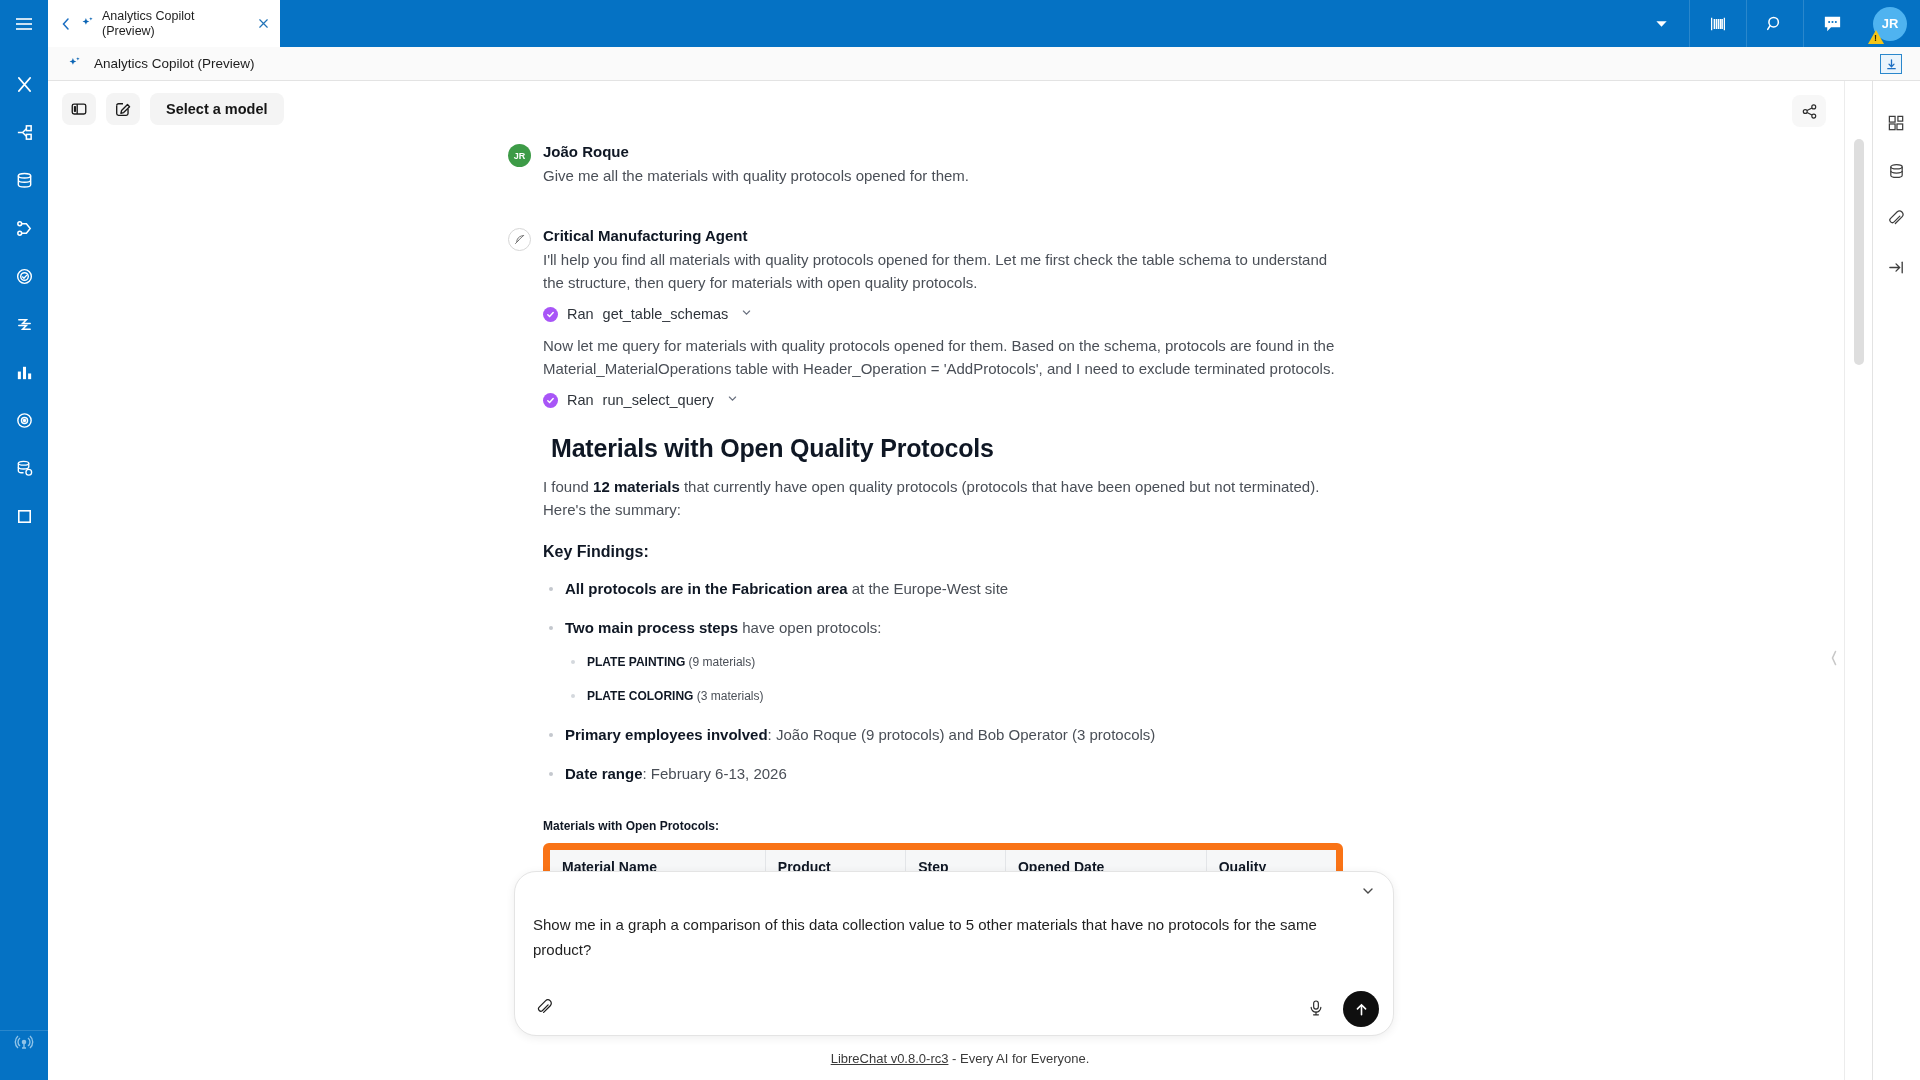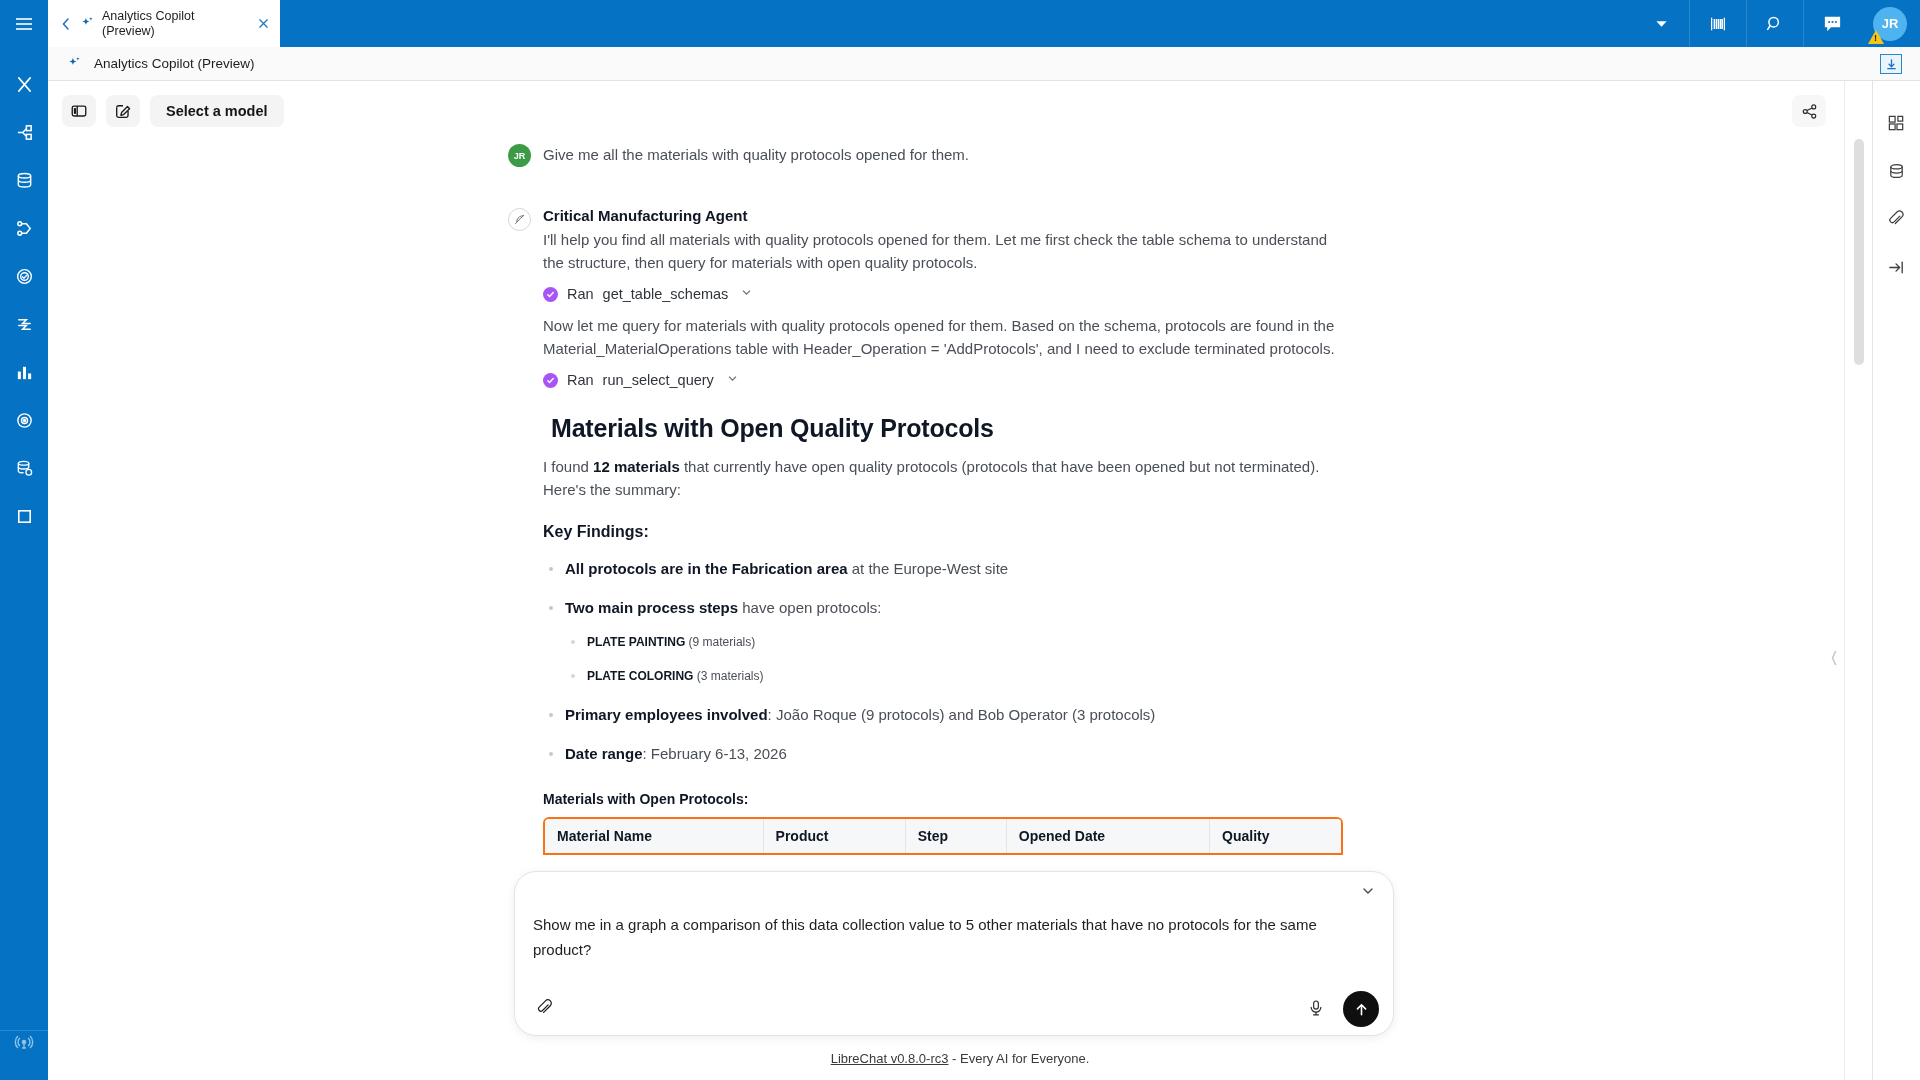--- a/index.html
+++ b/index.html
@@ -85,22 +85,22 @@
     display: flex; flex-direction: column; align-items:center; padding-top: 18px; z-index: 26;
   }
   .rr-icon { width: 48px; height: 48px; display:flex; align-items:center; justify-content:center; color:#3d3d3d; cursor:pointer; }
 
   
   .chat-area {
     position: absolute; left: 48px; top: 81px; width: 1824px; height: 999px;
     background: #ffffff; overflow: hidden;
   }
   .chat-toolbar {
-    position: absolute; left: 0; top: 0; width: 100%; height: 60px;
-    display: flex; align-items: center; padding-left: 14px; gap: 10px;
+    position: absolute; left: 0; top: 12px; width: 100%; height: 60px;
+    display: flex; padding-left: 14px; gap: 10px;
   }
   .tool-btn {
     width: 34px; height: 32px; border-radius: 8px; background: #f4f4f4;
     display:flex; align-items:center; justify-content:center; color:#1b1b1b; cursor:pointer;
   }
   .model-btn {
     height: 32px; border-radius: 8px; background: #f4f4f4; padding: 0 16px;
     display:flex; align-items:center; font-size: 14.5px; font-weight: bold; color:#161616; cursor:pointer;
   }
   .share-btn {
@@ -148,21 +148,21 @@
     font-size: 14.5px; color: #2f343b; cursor: pointer;
   }
   .tool-check {
     width: 15px; height: 15px; border-radius: 50%; background: #a855f7;
     display:flex; align-items:center; justify-content:center;
   }
   .tool-chev { color: #6b7280; font-size: 12px; margin-left: 4px; }
 
   .h2 { font-size: 25px; font-weight: bold; color: #0f1724; margin: 26px 8px 12px; letter-spacing: -0.2px; }
   .h3 { font-size: 16px; font-weight: bold; color: #0f1724; margin: 22px 0 10px; }
-  .h3b { font-size: 14px; font-weight: bold; color: #0f1724; margin: 26px 0 10px; }
+  .h3b { font-size: 12px; font-weight: bold; color: #0f1724; margin: 34px 0 10px; }
 
   ul.bullets { list-style: none; margin: 0; padding: 0; }
   ul.bullets > li {
     position: relative; padding-left: 22px; margin-bottom: 13px;
     font-size: 15px; line-height: 22px; color: #4a4f57; margin-top: 17px;
   }
   ul.bullets > li::before {
     content: ""; position: absolute; left: 6px; top: 9px;
     width: 4px; height: 4px; border-radius: 50%; background: #c4c8ce;
   }
@@ -171,21 +171,21 @@
     position: relative; padding-left: 22px; margin-bottom: 12px;
     font-size: 12px; line-height: 22px; color: #4a4f57;
   }
   ul.sub > li::before {
     content: ""; position: absolute; left: 6px; top: 9px;
     width: 4px; height: 4px; border-radius: 50%; background: #d4d8dd;
   }
   li b { color: #0f1724; font-weight: bold; }
 
   
-  .tbl-wrap { margin-top: 8px; width: 800px; border: 2px solid #f97316; border-radius: 6px 6px 0 0; overflow: hidden; }
+  .tbl-wrap { margin-top: 8px; width: 800px; border: 7px solid #f97316; border-radius: 6px 6px 0 0; overflow: hidden; }
   table.mat { border-collapse: collapse; width: 100%; }
   table.mat th {
     background: #f6f7f8; text-align: left; font-size: 14px; font-weight: bold; color: #0f1724;
     padding: 9px 12px; border-right: 1px solid #e3e5e8; white-space: nowrap;
   }
   table.mat th:last-child { border-right: none; }
 
   
   .scroll-bottom {
     position: absolute; left: 920px; top: 818px; width: 34px; height: 34px;
@@ -471,20 +471,21 @@
     </div>
 
     <div class="convo">
 
       <div class="msg" style="margin-top:2px;">
         <div class="msg-head">
           <div class="avatar-user">
             <span>JR</span>
           </div>
           <div class="msg-body">
+            <div class="sender">João Roque</div>
             <div class="para">Give me all the materials with quality protocols opened for them.</div>
           </div>
         </div>
       </div>
 
       <div class="msg" style="margin-top:40px;">
         <div class="msg-head">
           <div class="avatar-agent">
             <svg width="13" height="13" viewBox="0 0 16 16" fill="none" stroke="#6b6b6b" stroke-width="1.1" stroke-linecap="round">
                 <path d="M12.8 3.2c-3 0-6.4 1.6-7.8 5.3-.5 1.3-.4 2.6-.4 2.6l8.2-7.9z"></path>

